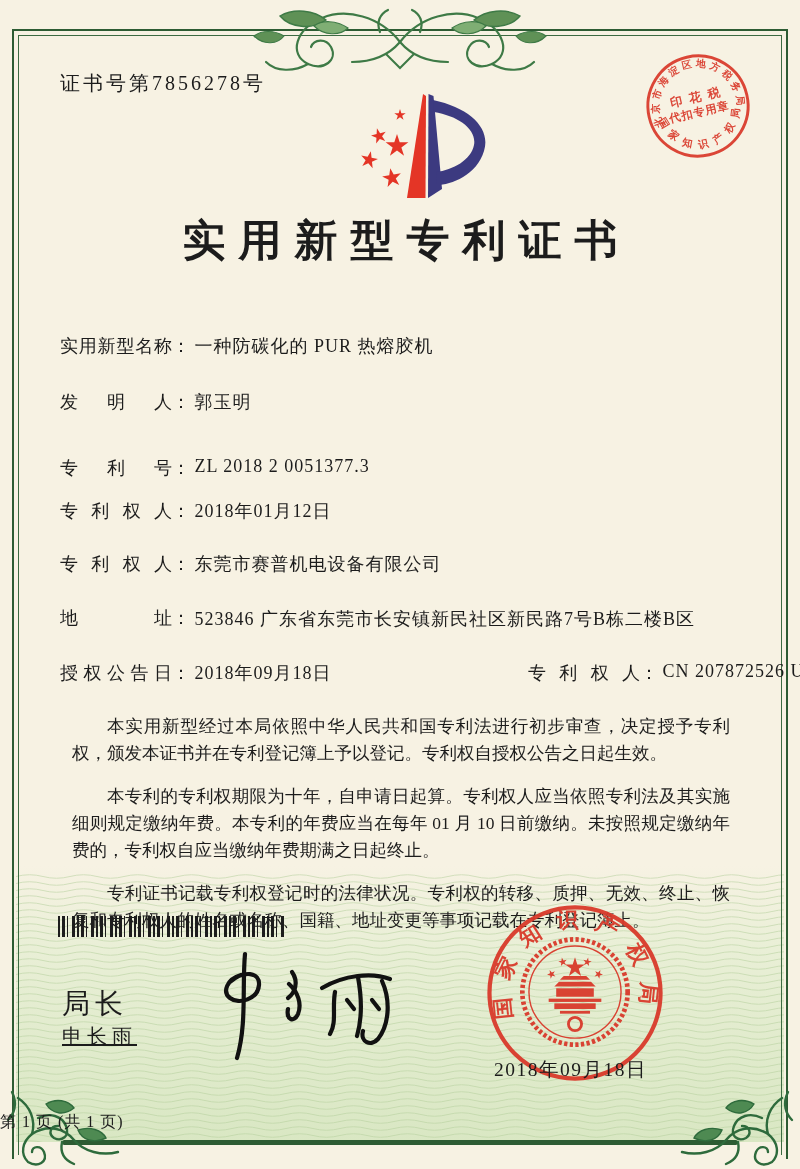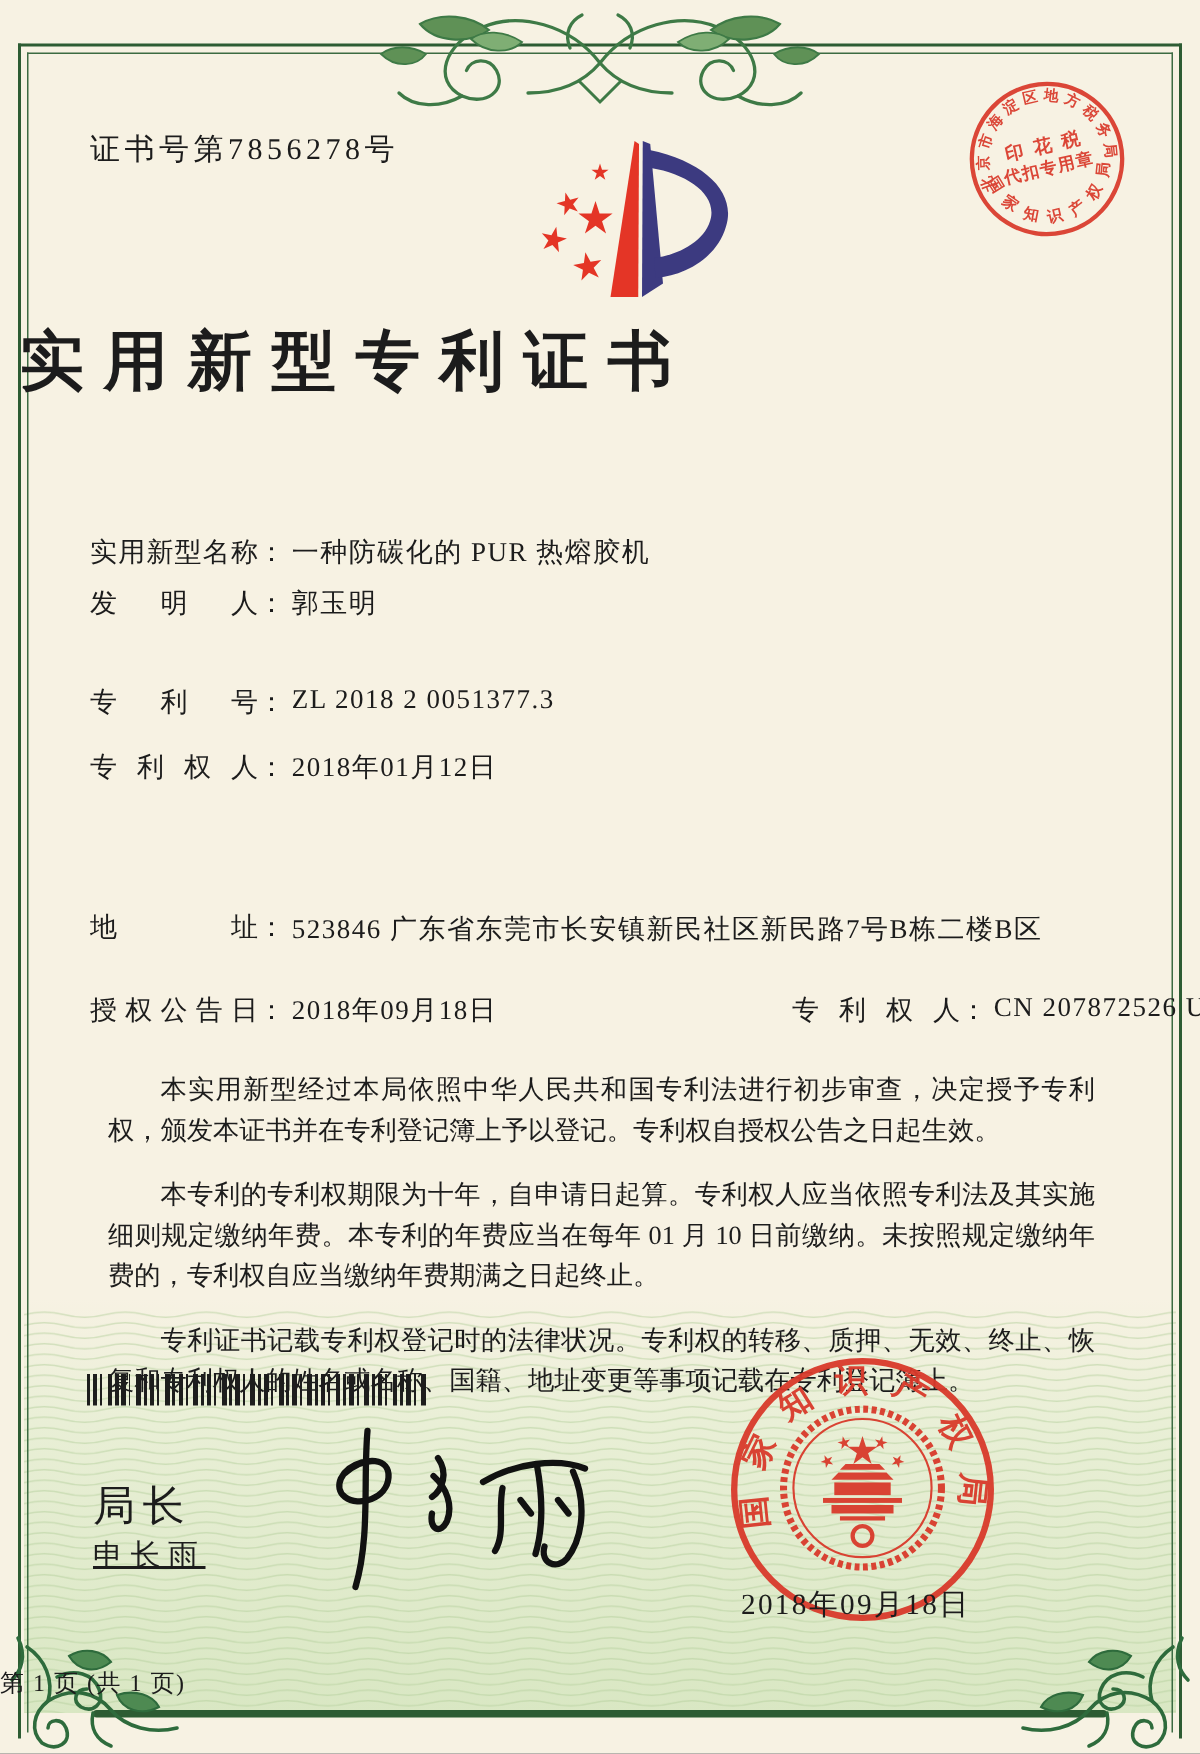--- a/index.html
+++ b/index.html
@@ -9,22 +9,22 @@
     font-family:"Liberation Serif","DejaVu Serif",serif;color:#1c1c1c;
   }
   .abs{position:absolute;}
   
   .frame-outer{position:absolute;left:12px;right:12px;top:29px;bottom:10px;
     border-top:2.5px solid #2d5c33;border-left:2.5px solid #2d5c33;border-right:2.5px solid #2d5c33;}
   .frame-inner{position:absolute;left:18px;right:18px;top:35px;bottom:14px;
     border-top:1px solid #3c6b42;border-left:1px solid #3c6b42;border-right:1px solid #3c6b42;}
   .bottom-rule{position:absolute;left:62px;right:62px;top:1140px;height:5px;background:#2d5c33;border-radius:3px;}
   
-  .certno{top:86px;left:60px;font-size:20px;letter-spacing:3px;white-space:nowrap;}
-  .title{top:212px;left:0;right:0;font-size:43px;font-weight:700;
+  .certno{top:70px;left:60px;font-size:20px;letter-spacing:3px;white-space:nowrap;}
+  .title{top:212px;left:0;right:0;text-align:center;font-size:43px;font-weight:700;
     letter-spacing:13px;text-indent:13px;white-space:nowrap;}
   .frow{position:absolute;left:60px;font-size:18px;white-space:nowrap;}
   .flabel{display:inline-block;width:112px;text-align:justify;text-align-last:justify;vertical-align:top;}
   .fcolon{vertical-align:top;}
   .fvalue{letter-spacing:1px;vertical-align:top;}
   .fvalue-wrap{display:inline-block;white-space:normal;width:566px;line-height:26px;vertical-align:top;letter-spacing:1px;}
   .grant-right{position:absolute;left:468px;top:0;}
   .grant-right .flabel{width:112px;}
   .bodytext{top:697px;left:56px;width:690px;font-size:17.5px;line-height:27px;text-align:justify;}
   .bodytext p{margin:16px;text-indent:2em;}
@@ -130,35 +130,39 @@
     </text>
     <text x="55" y="50" font-size="12.5" fill="#d93a2b" font-weight="bold" text-anchor="middle" letter-spacing="2">印 花 税</text>
     <text x="55" y="65" font-size="11.5" fill="#d93a2b" font-weight="bold" text-anchor="middle" letter-spacing="1">代扣专用章</text>
     <text font-size="10.5" fill="#d93a2b" font-weight="bold" letter-spacing="7">
       <textPath href="#taxBot" startOffset="50%" text-anchor="middle">国家知识产权局</textPath>
     </text>
   </svg>
 
   <div class="abs title">实用新型专利证书</div>
 
-  <div class="frow" style="top:356px">
+  <div class="frow" style="top:334px">
     <span class="flabel">实用新型名称</span><span class="fcolon">：</span>
     <span class="fvalue">一种防碳化的 PUR 热熔胶机</span>
   </div>
   <div class="frow" style="top:390px">
     <span class="flabel">发明人</span><span class="fcolon">：</span>
     <span class="fvalue">郭玉明</span>
   </div>
   <div class="frow" style="top:456px">
     <span class="flabel">专利号</span><span class="fcolon">：</span>
     <span class="fvalue">ZL 2018 2 0051377.3</span>
   </div>
   <div class="frow" style="top:499px">
     <span class="flabel">专利权人</span><span class="fcolon">：</span>
     <span class="fvalue">2018年01月12日</span>
+  </div>
+  <div class="frow" style="top:552px">
+    <span class="flabel">专利权人</span><span class="fcolon">：</span>
+    <span class="fvalue">东莞市赛普机电设备有限公司</span>
   </div>
   <div class="frow" style="top:606px">
     <span class="flabel">地址</span><span class="fcolon">：</span>
     <span class="fvalue-wrap">523846 广东省东莞市长安镇新民社区新民路7号B栋二楼B区</span>
   </div>
   <div class="frow" style="top:661px">
     <span class="flabel">授权公告日</span><span class="fcolon">：</span>
     <span class="fvalue">2018年09月18日</span>
     <span class="grant-right">
       <span class="flabel">专利权人</span><span class="fcolon">：</span>

